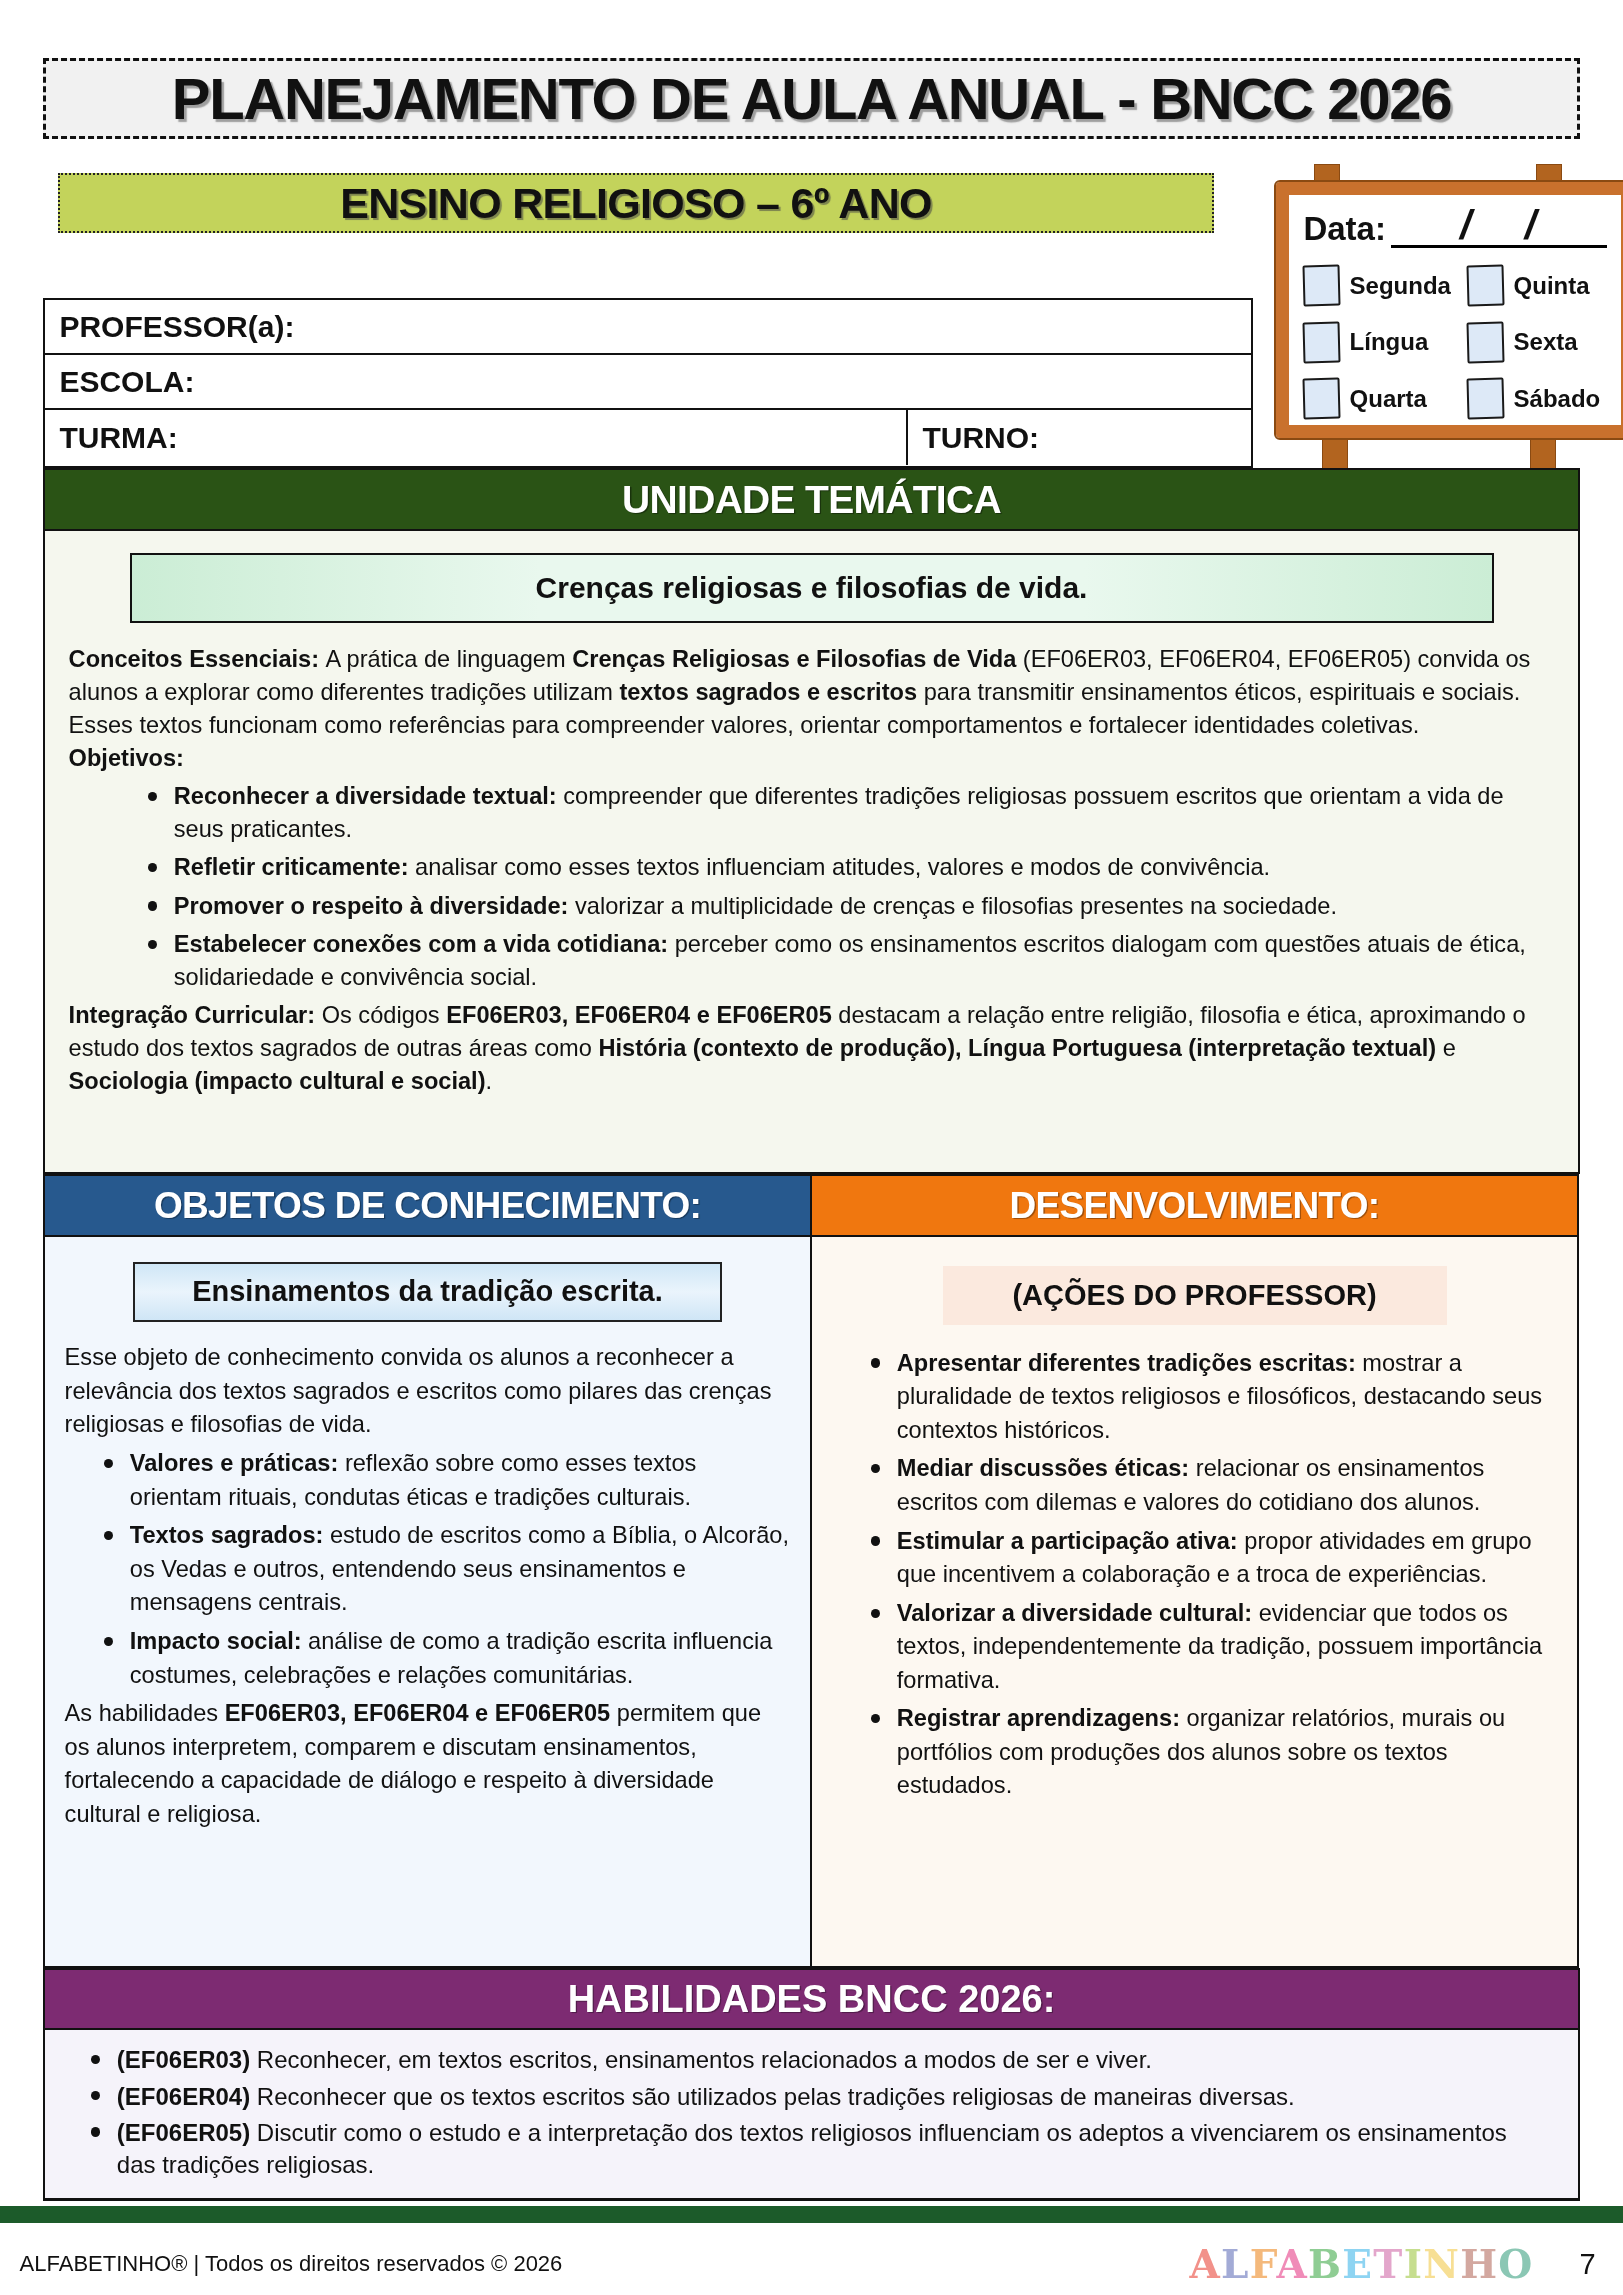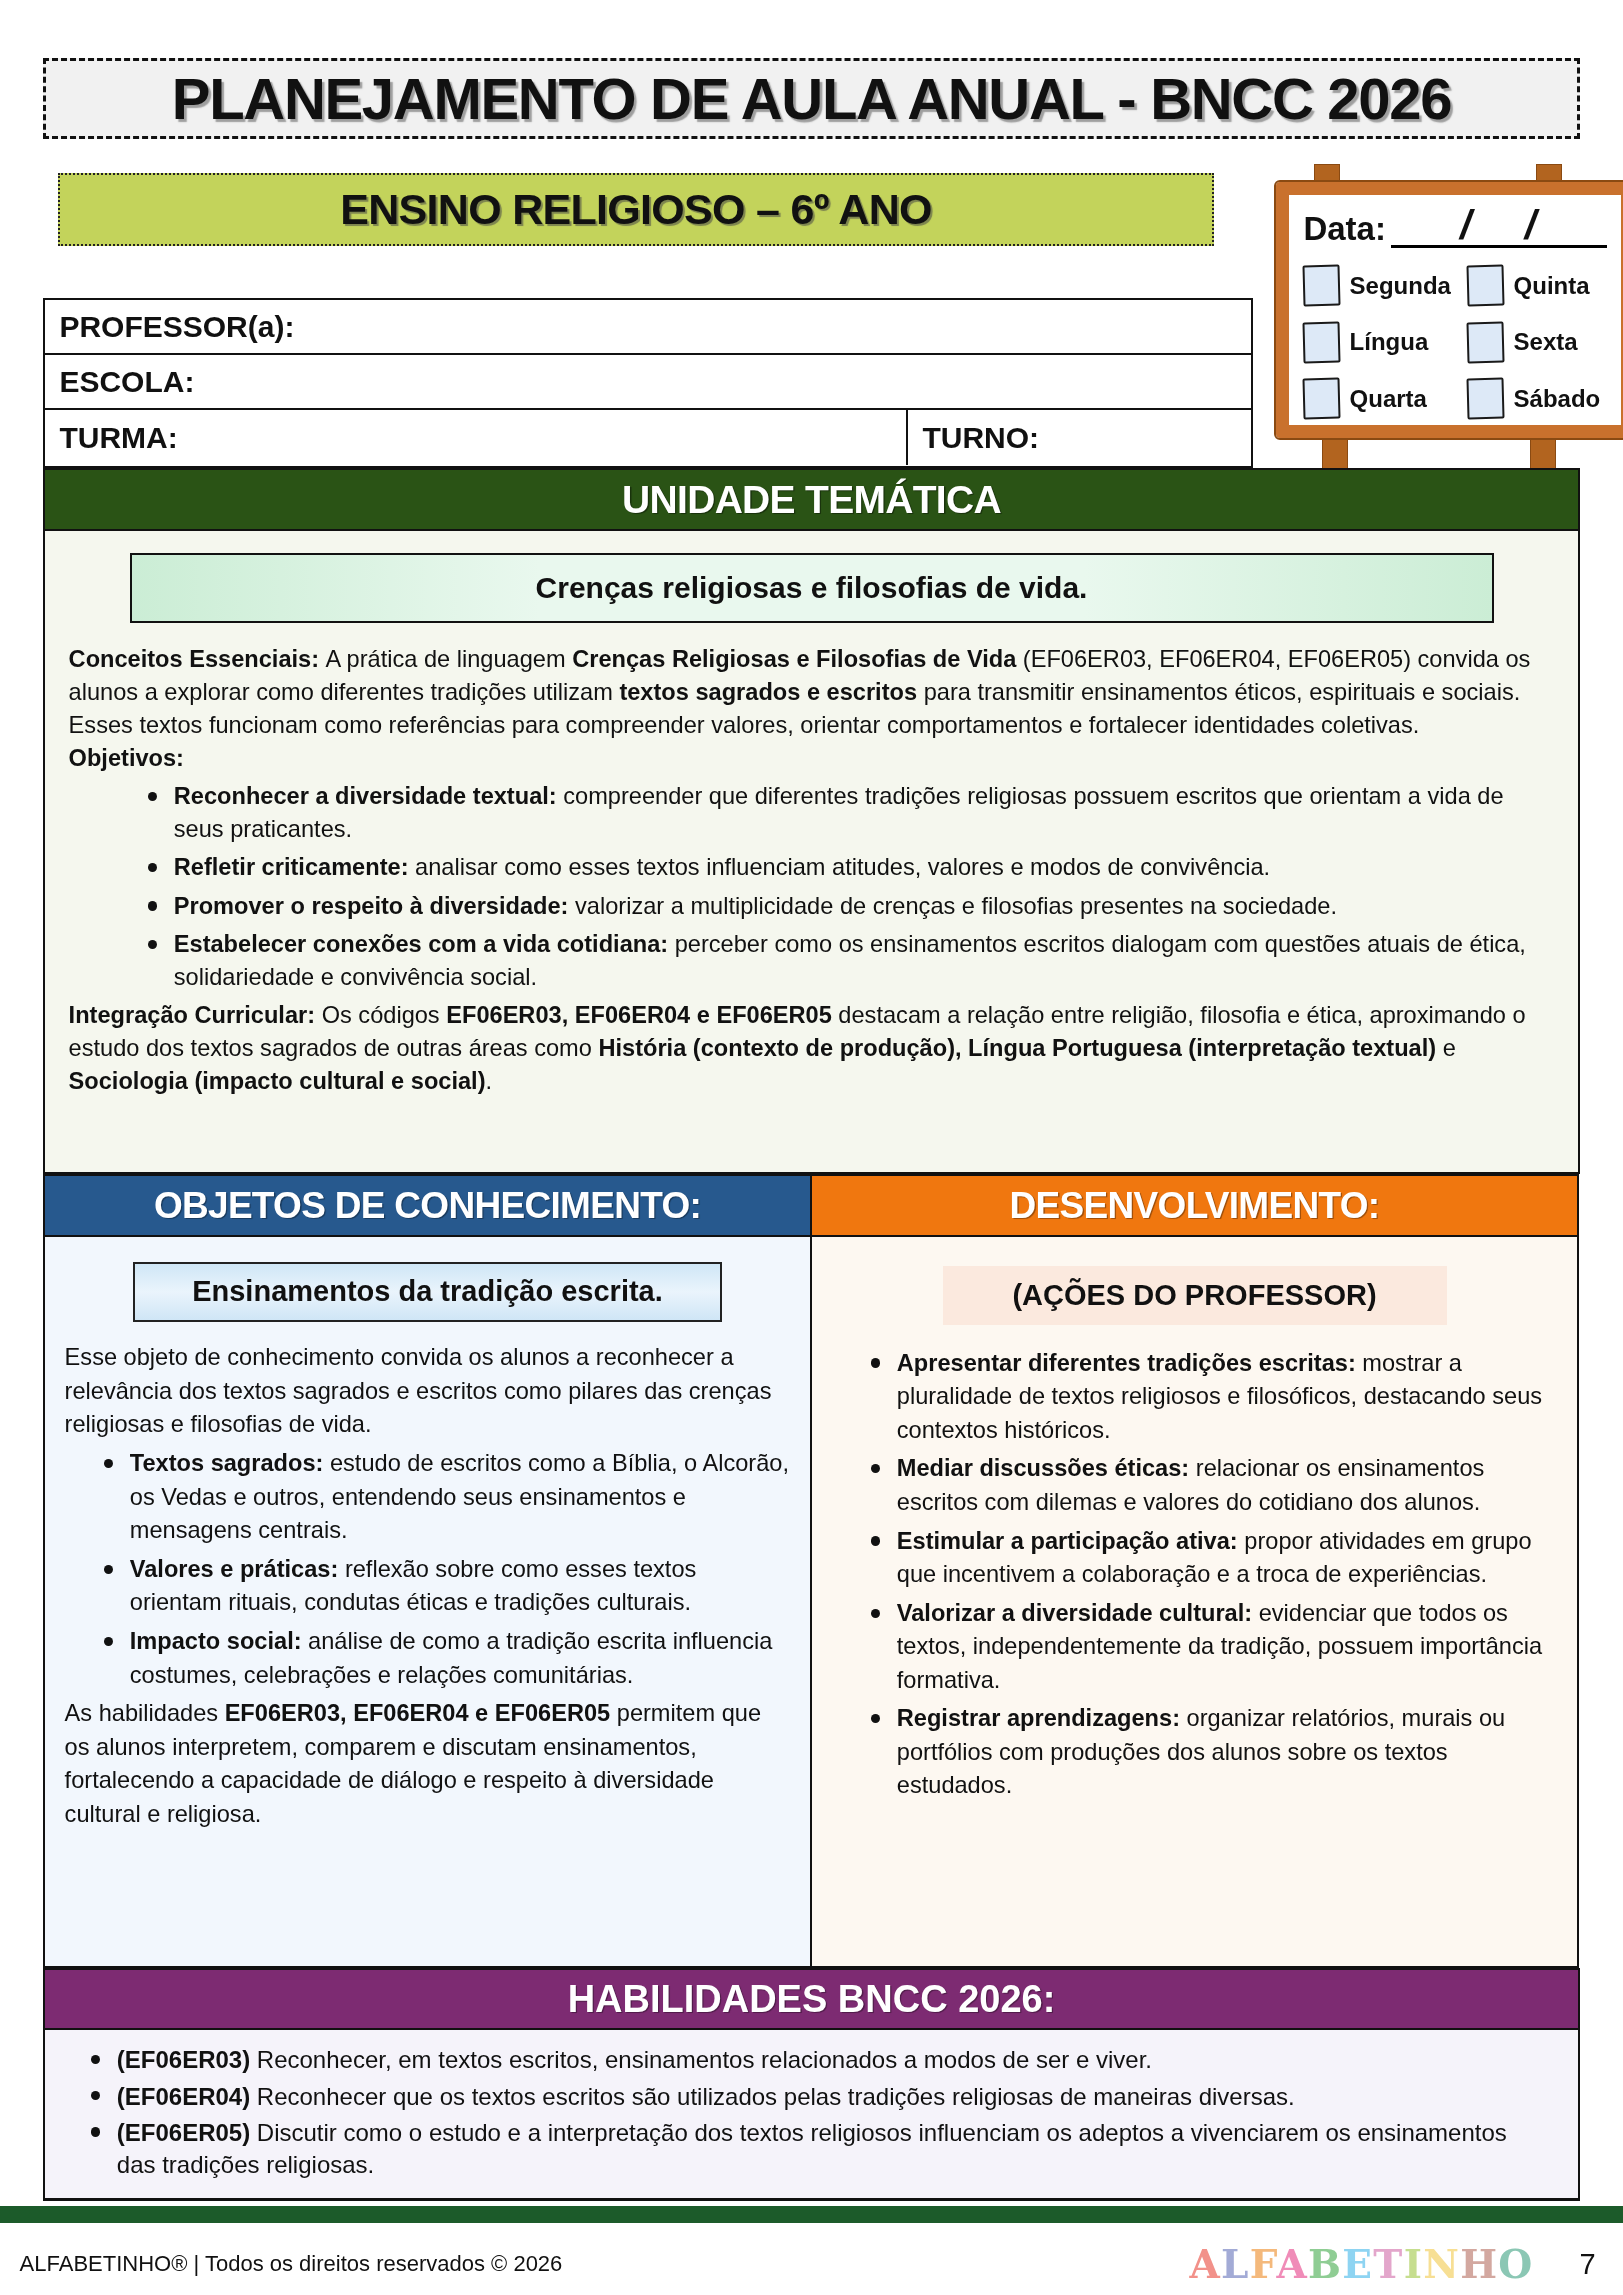--- a/index.html
+++ b/index.html
@@ -7,21 +7,21 @@
         font-family:"Liberation Sans", sans-serif;color:#111;overflow:hidden;}
 
   
   .title-box{position:absolute;left:43px;top:58px;width:1537px;height:81px;
     background:#F1F1F1;border:3.9px dashed #111;box-sizing:border-box;
     display:flex;align-items:center;justify-content:center;}
   .title-box span{font-size:58px;font-weight:bold;letter-spacing:-1.3px;
     text-shadow:2.6px 2.6px 1.3px rgba(90,90,90,.55);white-space:nowrap;}
 
   
-  .banner{position:absolute;left:58px;top:173px;width:1156px;height:73px;
+  .banner{position:absolute;left:58px;top:173px;width:1156px;height:60px;
     background:#C3D35B;border:2px dotted #222;box-sizing:border-box;
     display:flex;align-items:center;justify-content:center;}
   .banner span{font-size:43px;font-weight:bold;letter-spacing:-0.7px;
     text-shadow:2px 2px 0.7px rgba(70,70,70,.55);white-space:nowrap;}
 
   
   .board{position:absolute;left:1259px;top:164px;width:358px;height:302px;}
   .post{position:absolute;width:23.6px;background:#B2641F;border:1.3px solid #8a4a12;}
   .post.tl{left:55px;top:0;height:27.5px;}
   .post.tr{left:277px;top:0;height:27.5px;}
@@ -236,25 +236,25 @@
         <span>OBJETOS DE CONHECIMENTO:</span>
       </div>
       <div class="col-body">
         <div class="obj-box">
           <span>Ensinamentos da tradição escrita.</span>
         </div>
         <div class="para">Esse objeto de conhecimento convida os alunos a reconhecer a relevância dos textos sagrados e escritos como pilares das crenças religiosas e filosofias de vida.</div>
         <div class="blist">
           <div class="li">
             <span class="dot"></span>
+            <div class="txt"><b>Valores e práticas: </b><span>reflexão sobre como esses textos orientam rituais, condutas éticas e tradições culturais.</span></div>
+          </div>
+          <div class="li">
+            <span class="dot"></span>
             <div class="txt"><b>Textos sagrados: </b><span>estudo de escritos como a Bíblia, o Alcorão, os Vedas e outros, entendendo seus ensinamentos e mensagens centrais.</span></div>
-          </div>
-          <div class="li">
-            <span class="dot"></span>
-            <div class="txt"><b>Valores e práticas: </b><span>reflexão sobre como esses textos orientam rituais, condutas éticas e tradições culturais.</span></div>
           </div>
           <div class="li">
             <span class="dot"></span>
             <div class="txt"><b>Impacto social: </b><span>análise de como a tradição escrita influencia costumes, celebrações e relações comunitárias.</span></div>
           </div>
         </div>
         <div class="para"><span>As habilidades </span><b>EF06ER03, EF06ER04 e EF06ER05</b><span> permitem que os alunos interpretem, comparem e discutam ensinamentos, fortalecendo a capacidade de diálogo e respeito à diversidade cultural e religiosa.</span></div>
       </div>
     </div>
 

